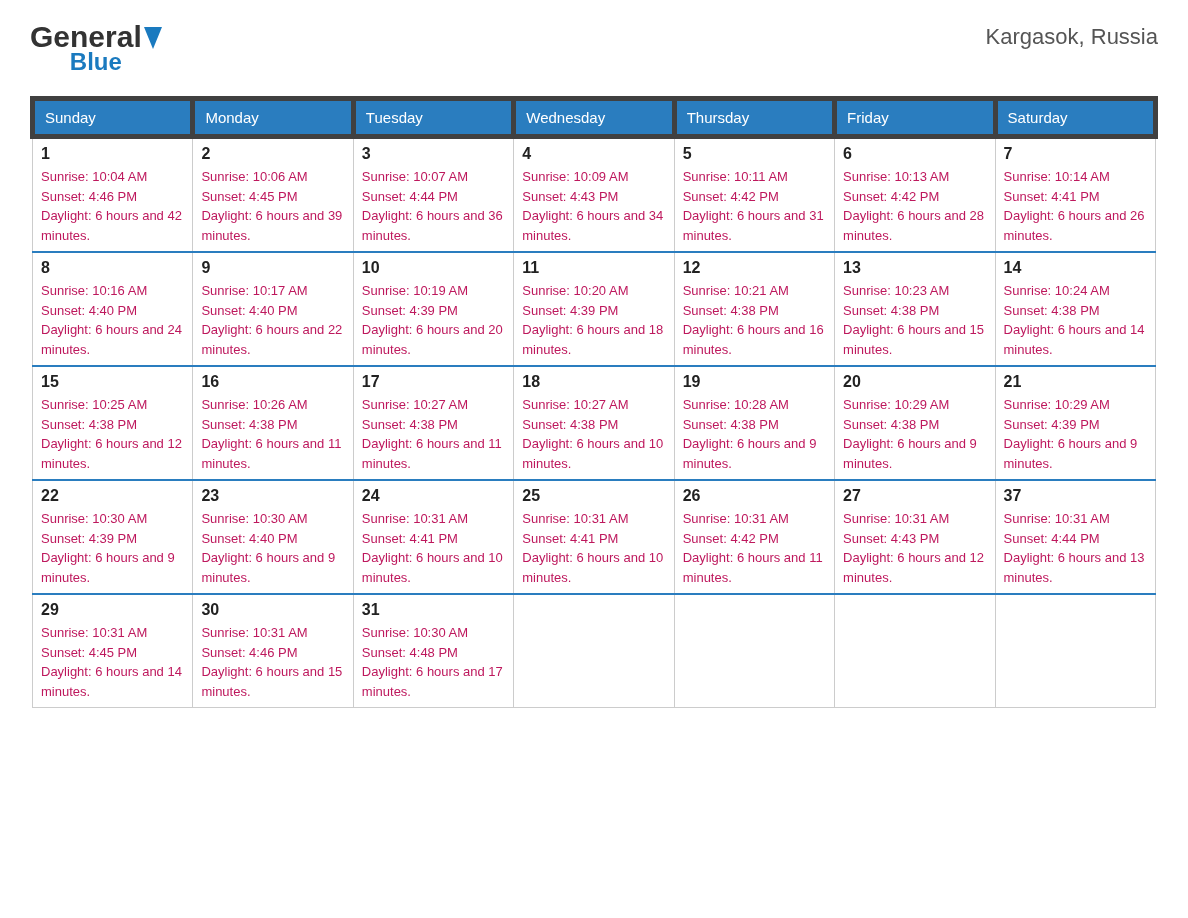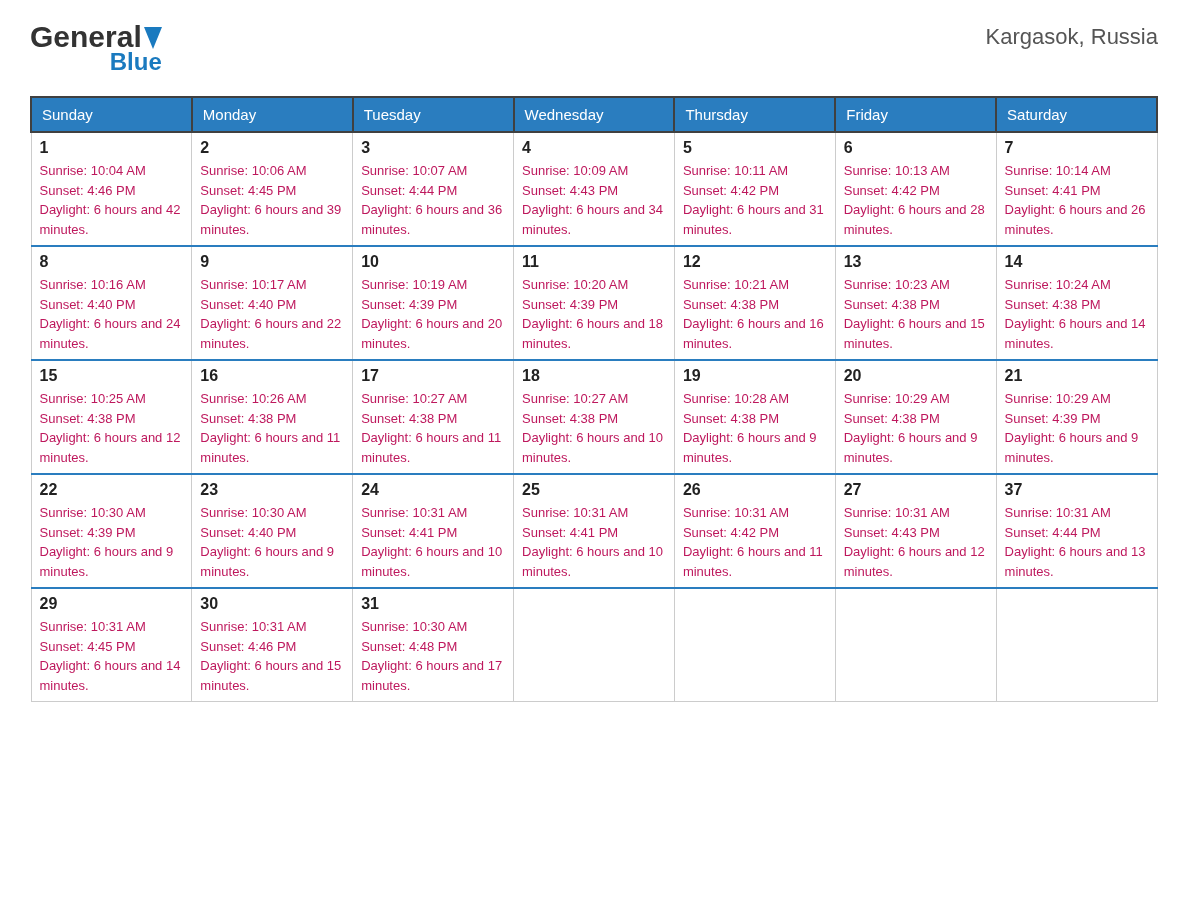--- a/index.html
+++ b/index.html
@@ -12,21 +12,21 @@
     }
     .header {
       display: flex;
       justify-content: space-between;
       align-items: flex-start;
       margin-bottom: 20px;
     }
     .logo {
       display: flex;
       flex-direction: column;
-      align-items: flex-end;
+      align-items: center;
     }
     .title-section {
       text-align: right;
     }
     .month-title {
       font-size: 52px;
       font-weight: bold;
       color: #222;
       line-height: 1.1;
     }
@@ -39,21 +39,21 @@
       width: 100%;
       border-collapse: collapse;
     }
     .calendar th {
       background-color: #2a7dbf;
       color: #fff;
       font-size: 15px;
       font-weight: normal;
       padding: 8px 10px;
       text-align: left;
-      border: 2px solid #404040;
+      border: 5px solid #404040;
     }
     .calendar td {
       vertical-align: top;
       padding: 6px 8px;
       border: 1px solid #ccc;
       border-top: 2px solid #2a7dbf;
       width: 14.28%;
       min-height: 100px;
     }
     .day-number {

